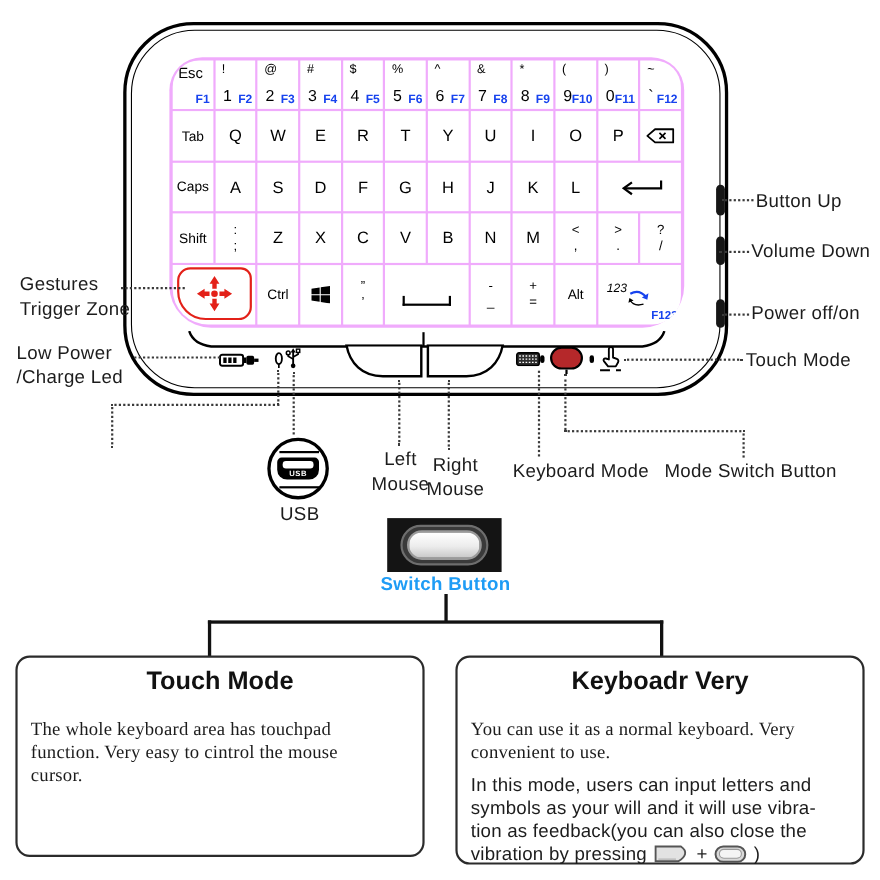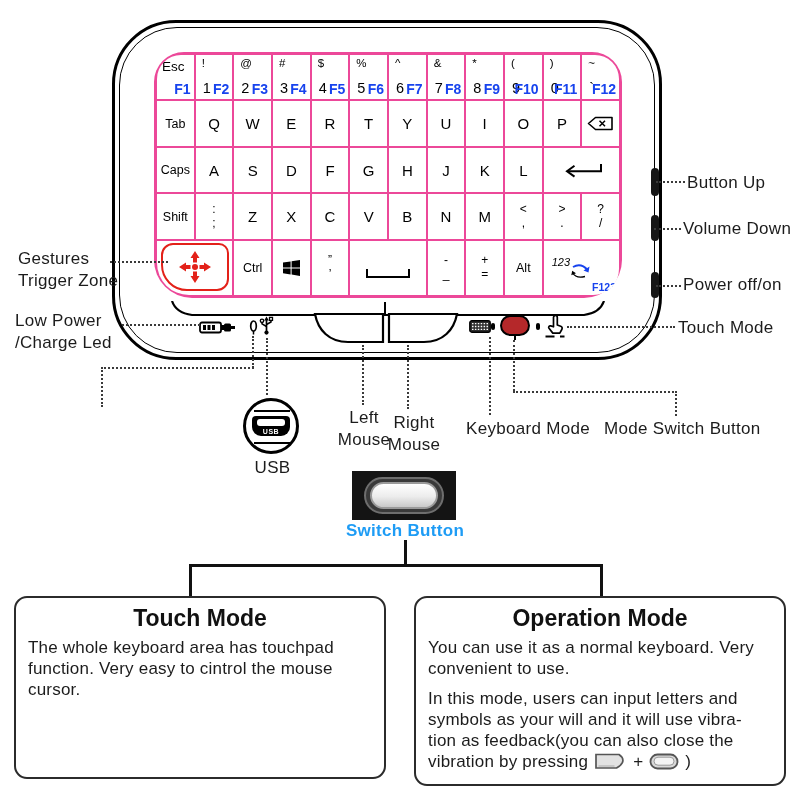--- a/index.html
+++ b/index.html
@@ -15,35 +15,35 @@
   body{font-family:"Liberation Sans",sans-serif;}
   .canvas{position:relative;width:800px;height:800px;background:#fff;overflow:hidden;}
 
   
   .shell-outer{position:absolute;left:112px;top:20px;width:550px;height:340px;
     border:3px solid var(--ink);border-radius:64px;}
   .shell-inner{position:absolute;inset:4px;border:1.6px solid var(--ink);border-radius:58px;}
 
   
   .kb-panel{position:absolute;left:154px;top:52px;width:468px;height:246px;
-    background:#ec4899;border-radius:30px 30px 38px 38px;padding:3px;
+    background:#f0abfc;border-radius:30px 30px 38px 38px;padding:3px;
     display:flex;flex-direction:column;gap:2px;}
   .kb-row{display:grid;grid-template-columns:repeat(12,1fr);gap:2px;flex:1;}
   .kb-row:last-child{flex:1.22;}
   .key{position:relative;background:#fff;display:flex;align-items:center;justify-content:center;
     color:#000;overflow:hidden;}
   .kb-row:first-child .key:first-child{border-top-left-radius:24px;}
   .kb-row:first-child .key:last-child{border-top-right-radius:24px;}
   .kb-row:last-child .key:first-child{border-bottom-left-radius:32px;}
   .kb-row:last-child .key:last-child{border-bottom-right-radius:26px;}
   .key .main{font-size:15px;}
   .key.mod .main{font-size:12.5px;}
   .key .sym{position:absolute;top:2px;left:6px;font-size:11.5px;}
   .key .num{position:absolute;bottom:3px;left:7px;font-size:14.5px;}
-  .key .fn{position:absolute;bottom:2px;right:3px;font-size:14px;font-weight:bold;color:var(--blue);}
+  .key .fn{position:absolute;bottom:2px;right:3px;font-size:11px;font-weight:bold;color:var(--blue);}
   .key.esc .main{position:absolute;top:4px;left:5px;font-size:13.5px;}
   .key.dual{flex-direction:column;gap:0;}
   .key.dual span{font-size:12px;line-height:1.15;}
   .key.gesture{padding:2px 3px 4px 4px;}
   .gkey{width:100%;height:100%;border:2.6px solid var(--red);
     border-radius:12px 10px 12px 26px;display:flex;align-items:center;justify-content:center;}
   .key.fn123 .k123{position:absolute;top:15px;left:8px;font-size:11px;font-style:italic;}
   .key.fn123 .fn{font-size:10.5px;}
   .key .spacebar{width:58%;height:9px;border:2px solid #000;border-top:none;margin-top:12px;}
 
@@ -87,21 +87,21 @@
     display:flex;align-items:center;justify-content:center;}
   .sb-oval{width:68px;height:27px;border-radius:15px;border:2px solid #9a9a9a;
     background:linear-gradient(180deg,#ffffff 0%,#ececec 55%,#c9c9c9 100%);}
 
   
   .info-box{position:absolute;border:2px solid #2b2b2b;border-radius:13px;background:#fff;
     padding:7px 12px 8px;}
   .info-title{text-align:center;font-size:23px;font-weight:bold;color:#111;margin-bottom:4px;}
   .info-p{font-size:17px;line-height:1.24;letter-spacing:.2px;color:var(--txt);
     white-space:pre-line;margin-top:9px;}
-  .info-p.first{margin-top:5px;}
+  .info-p.first{margin-top:20px;font-family:Liberation Serif, serif;}
   .last-line{display:flex;align-items:center;gap:6px;font-size:17px;letter-spacing:.2px;
     color:var(--txt);line-height:1.24;}
 </style>
 </head>
 <body>
 
 <div class="canvas">
 
   <div class="shell-outer">
     <div class="shell-inner"></div>
@@ -448,21 +448,21 @@
   <div class="solid-v" style="left:600px;top:564px;height:33px"></div>
 
   <div class="info-box" style="left:14px;top:596px;width:372px;height:183px">
     <div class="info-title">Touch Mode</div>
     <div class="info-p first">The whole keyboard area has touchpad
 function. Very easy to cintrol the mouse
 cursor.</div>
   </div>
 
   <div class="info-box" style="left:414px;top:596px;width:372px;height:190px">
-    <div class="info-title">Operation Mode</div>
+    <div class="info-title">Keyboadr Very</div>
     <div class="info-p first">You can use it as a normal keyboard. Very
 convenient to use.</div>
     <div class="info-p">In this mode, users can input letters and
 symbols as your will and it will use vibra-
 tion as feedback(you can also close the</div>
     <div class="last-line">
       <span>vibration by pressing</span>
       <svg width="33" height="17" viewBox="0 0 33 17">
         <path d="M2 1.5 H25 C31 5.5 30 11 22.5 15 H2 Z" fill="#e2e2e2" stroke="#555" stroke-width="1.7"></path>
         <path d="M4.5 13 h16" stroke="#b5b5b5" stroke-width="1.2"></path>

